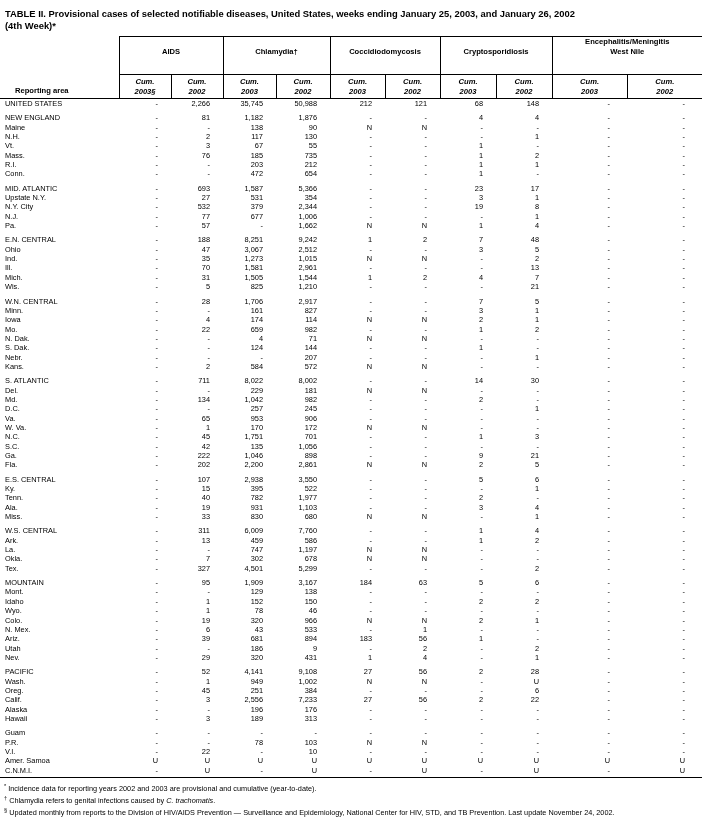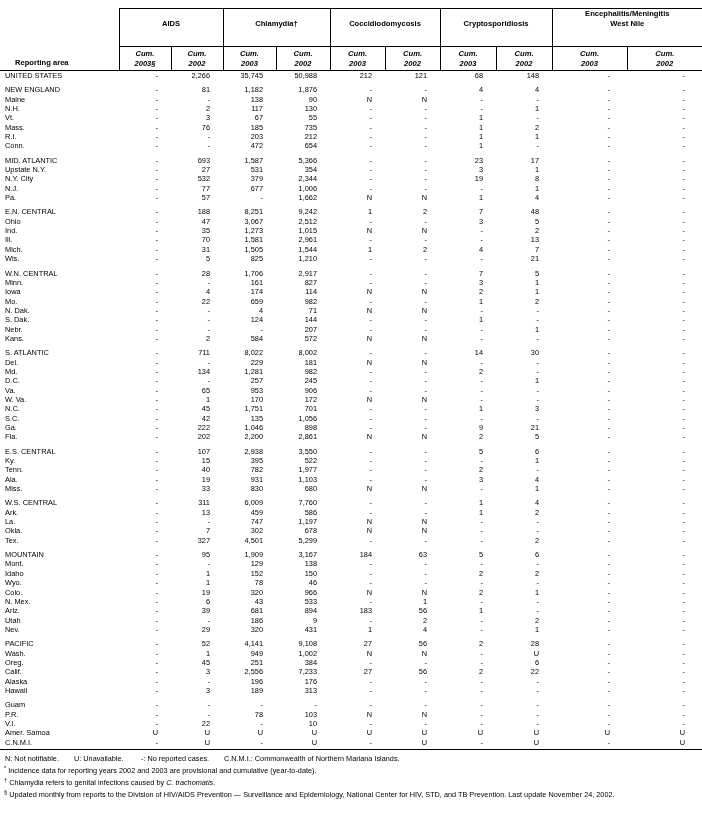--- a/index.html
+++ b/index.html
@@ -59,20 +59,22 @@
   }
   .fn-note.justify { text-align:justify; }
   .fn-marker { font-size:5.6px; vertical-align:3px; }
   .italic { font-style:italic; }
 </style>
 </head>
 <body>
 
 <div class="page">
 
+  <div class="title">TABLE II. Provisional cases of selected notifiable diseases, United States, weeks ending January 25, 2003, and January 26, 2002
+(4th Week)*</div>
 
   <table class="tbl">
       <colgroup>
         <col style="width: 119px;">
         <col style="width: 52px;">
         <col style="width: 52px;">
         <col style="width: 53px;">
         <col style="width: 54px;">
         <col style="width: 55px;">
         <col style="width: 55px;">
@@ -504,21 +506,21 @@
           <td class="num">N</td>
           <td class="num">-</td>
           <td class="num">-</td>
           <td class="num wn">-</td>
           <td class="num wn">-</td>
         </tr>
         <tr>
           <td class="area">Md.</td>
           <td class="num">-</td>
           <td class="num">134</td>
-          <td class="num">1,281</td>
+          <td class="num">1,042</td>
           <td class="num">982</td>
           <td class="num">-</td>
           <td class="num">-</td>
           <td class="num">2</td>
           <td class="num">-</td>
           <td class="num wn">-</td>
           <td class="num wn">-</td>
         </tr>
         <tr>
           <td class="area">D.C.</td>
@@ -1016,24 +1018,18 @@
           <td class="num wn">-</td>
           <td class="num wn">U</td>
         </tr>
         <tr class="endpad">
           <td colspan="11"></td>
         </tr>
       </tbody>
     </table>
 
   <div class="footnotes">
-    <div class="legend">
-      <span class="l0">N: Not notifiable.</span>
-      <span class="l1">U: Unavailable.</span>
-      <span class="l2">-: No reported cases.</span>
-      <span class="l3">C.N.M.I.: Commonwealth of Northern Mariana Islands.</span>
-    </div>
     <div class="fn-note"><span class="fn-marker">*</span> <span>Incidence data for reporting years 2002 and 2003 are provisional and cumulative (year-to-date).</span></div>
     <div class="fn-note"><span class="fn-marker">†</span> <span><span>Chlamydia refers to genital infections caused by </span><span class="italic">C. trachomatis</span><span>.</span></span></div>
     <div class="fn-note justify"><span class="fn-marker">§</span> <span>Updated monthly from reports to the Division of HIV/AIDS Prevention — Surveillance and Epidemiology, National Center for HIV, STD, and TB Prevention. Last update November 24, 2002.</span></div>
   </div>
 
 </div>
 
 </body></html>

